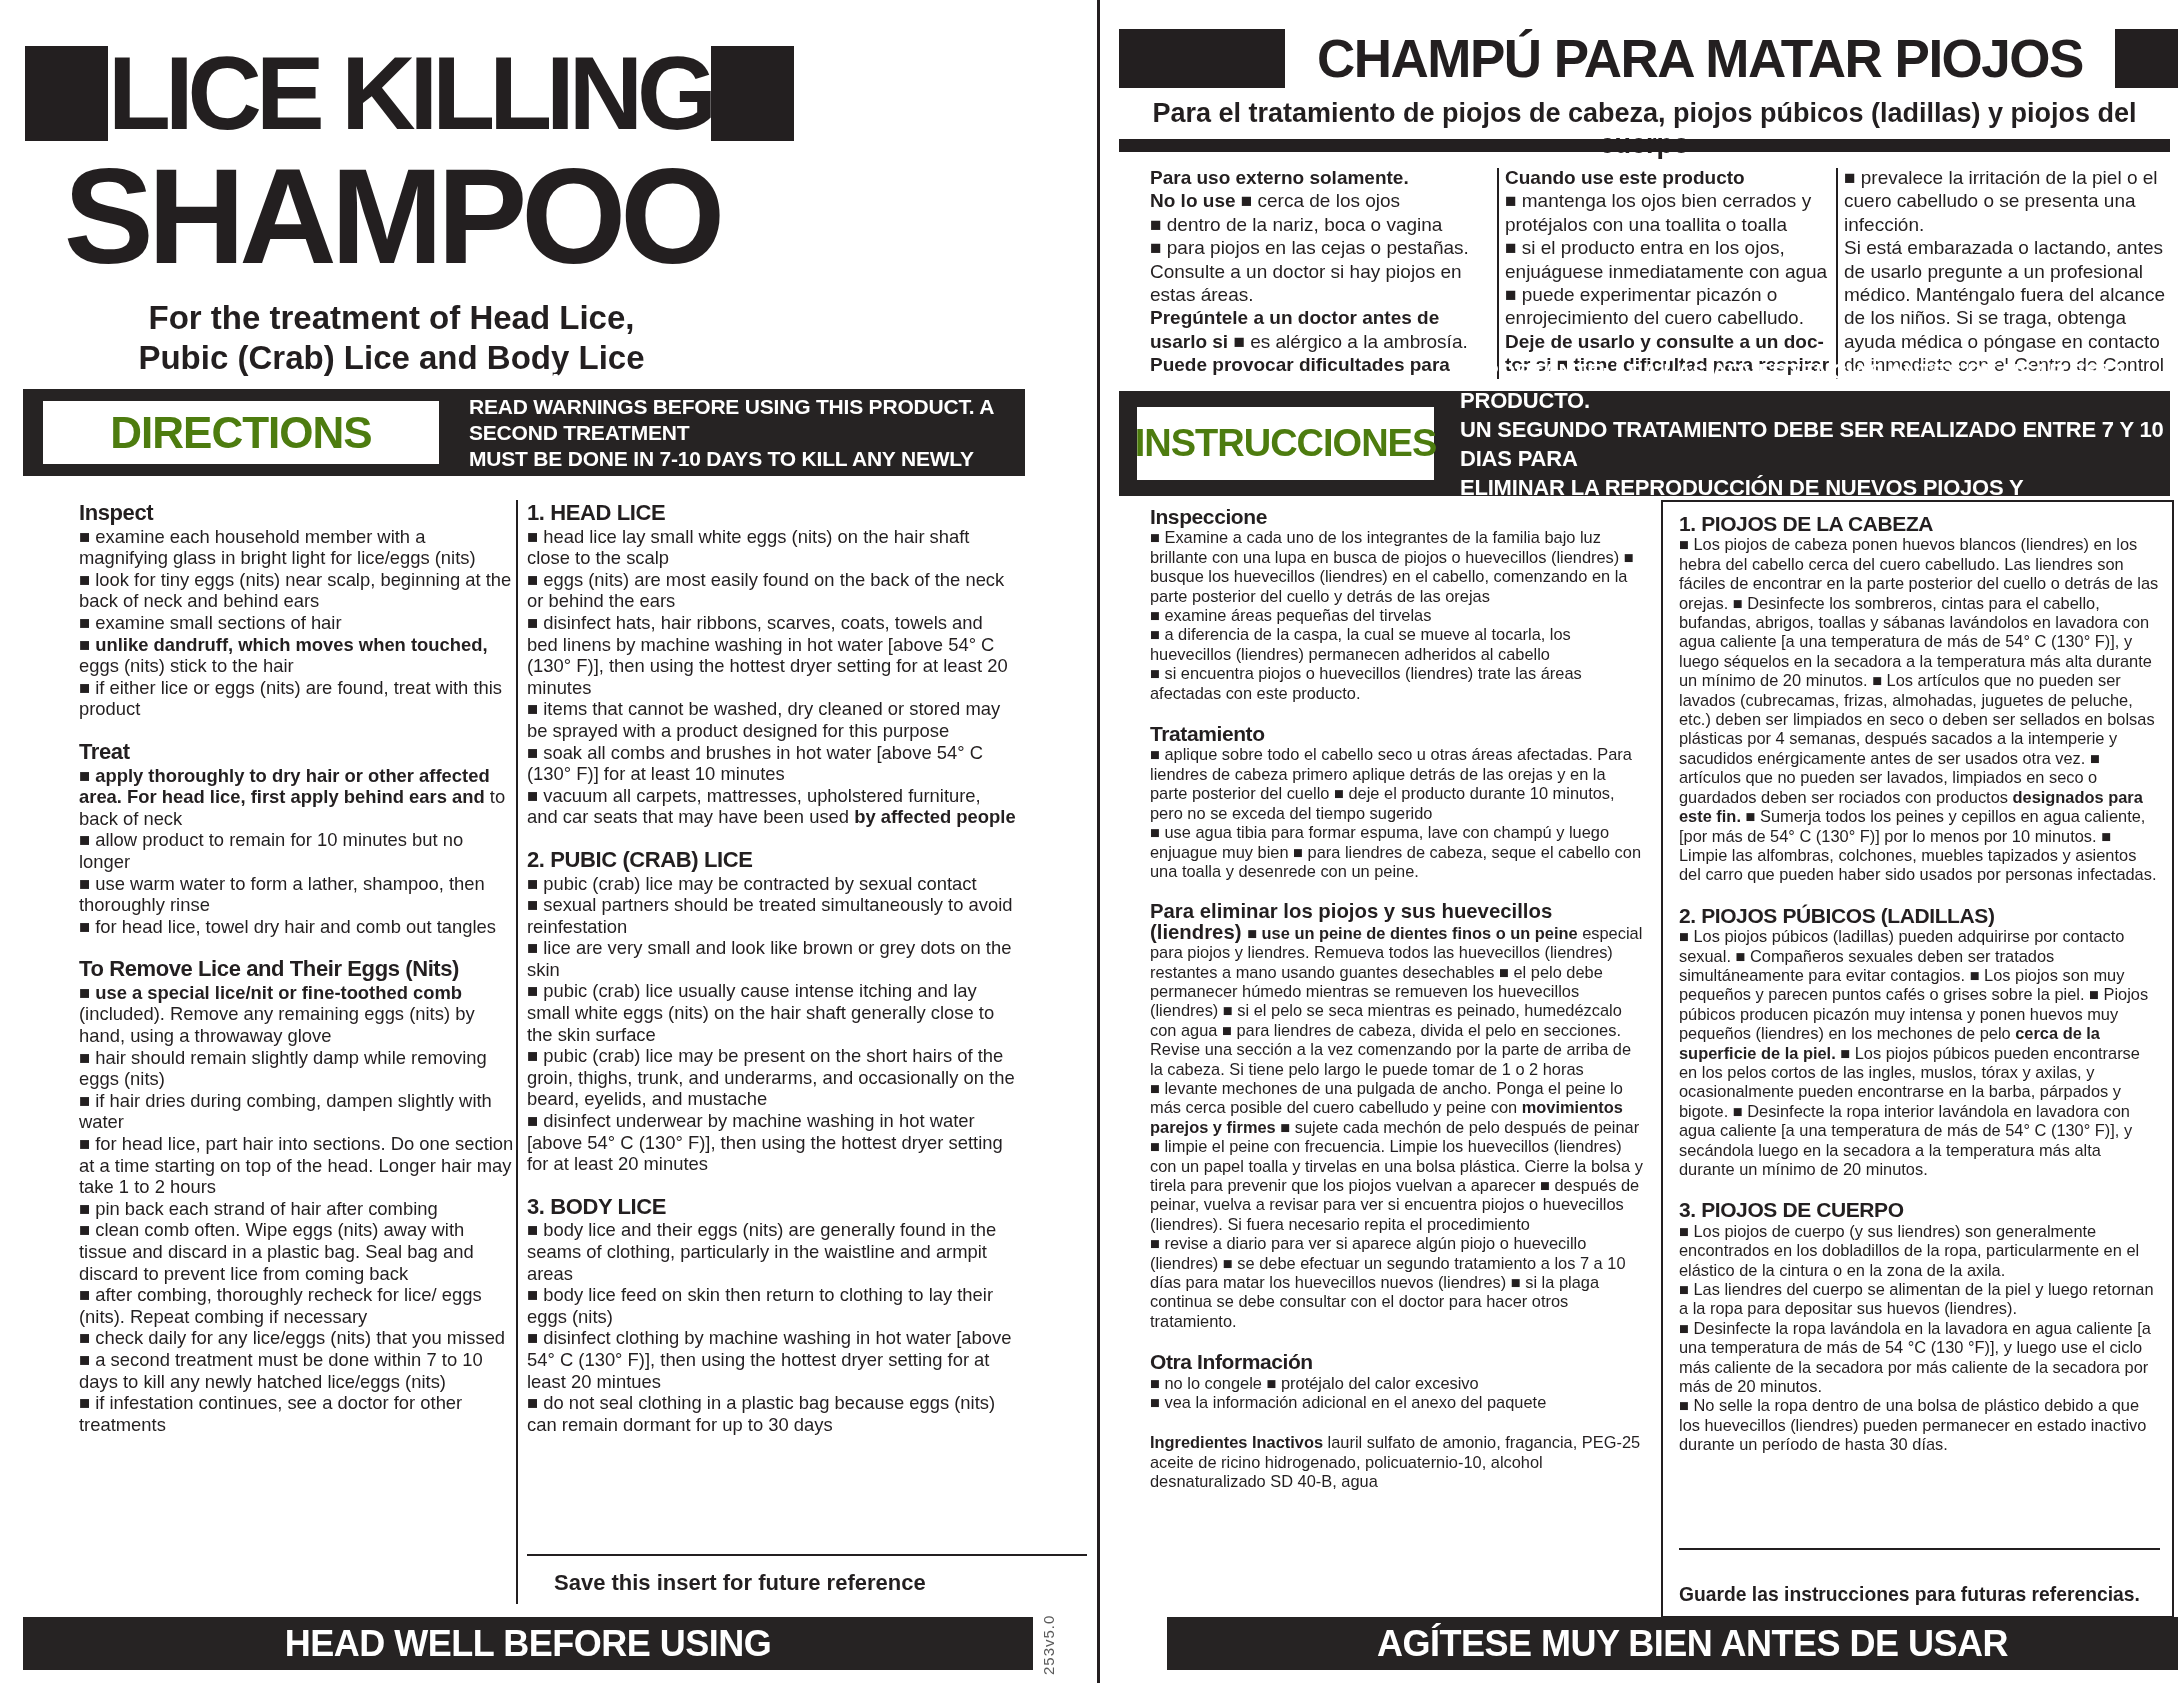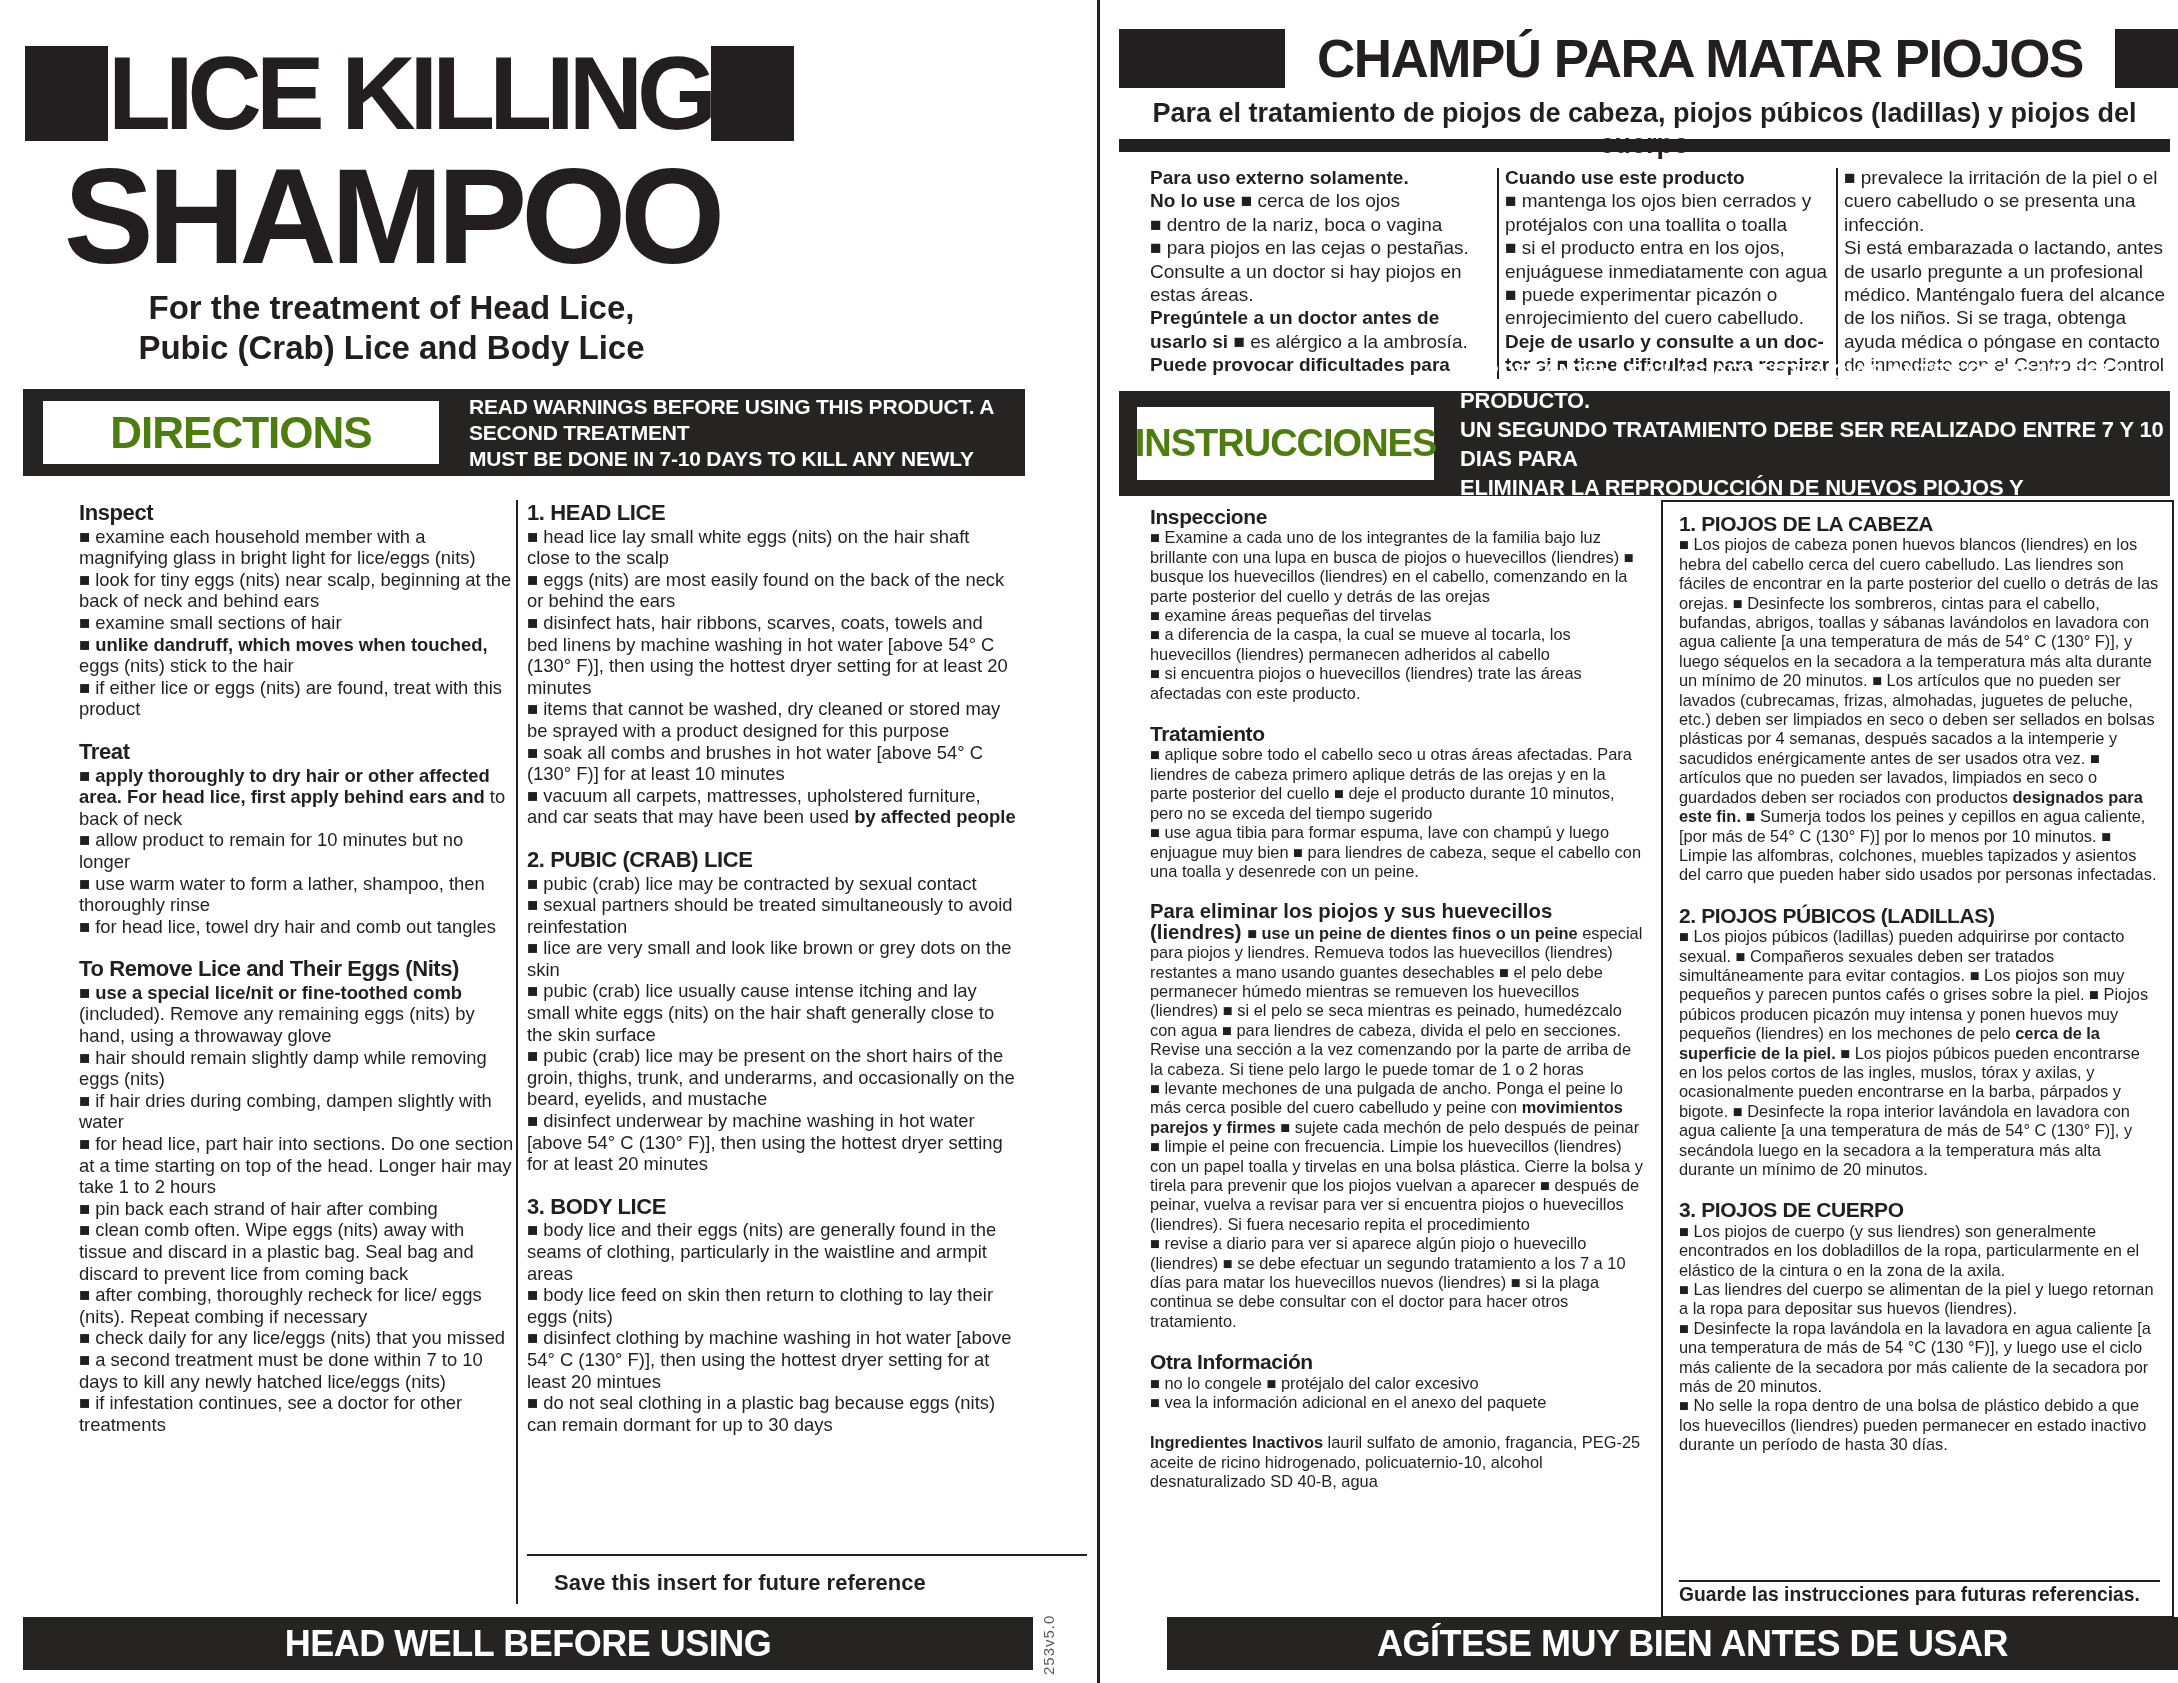--- a/index.html
+++ b/index.html
@@ -13,42 +13,42 @@
   .bar-center{justify-content:center;font-weight:bold;font-size:36px;letter-spacing:-0.5px;}
   .label-box{background:#fff;color:#4d7c0f;display:flex;align-items:center;justify-content:center;
     font-weight:bold;flex:none;}
   .bar-lines{font-weight:bold;font-size:21px;line-height:26px;letter-spacing:-0.2px;}
   
   .t-row{display:flex;align-items:center;justify-content:space-between;}
   .sq-en{width:83px;height:95px;background:#231f20;flex:none;}
   .sq-es{width:166px;height:59px;background:#231f20;flex:none;}
   .en-title1{font-size:103px;font-weight:bold;letter-spacing:-6px;line-height:1;white-space:nowrap;}
   .en-title2{font-size:135px;font-weight:bold;letter-spacing:-6px;line-height:1;text-align:center;}
-  .en-subtitle{font-size:33px;line-height:40px;font-weight:bold;text-align:center;margin-top:4px;}
+  .en-subtitle{font-size:33px;line-height:40px;font-weight:bold;text-align:center;margin-top:14px;}
   .es-title{font-size:53px;font-weight:bold;letter-spacing:-1.5px;white-space:nowrap;}
   .es-subtitle{font-size:27px;font-weight:bold;text-align:center;margin-top:6px;}
   
   .en-body{font-size:18.4px;line-height:21.6px;}
   .es-body{font-size:16.4px;line-height:19.4px;}
   .warn-col{font-size:19px;line-height:23.4px;}
   .li{margin:0;}
   .b{font-weight:bold;}
   .h{font-weight:bold;font-size:1.24em;}
   .sec{margin-bottom:21px;}
   .sec:last-child{margin-bottom:0;}
   .sec-title{margin:0 16px 2px 0;font-weight:bold;white-space:nowrap;letter-spacing:-0.4px;}
   .en-body .sec-title{font-size:22px;}
   .es-body .sec-title{font-size:21px;}
   .rule{background:#231f20;}
   .save-note{font-weight:bold;font-size:22px;}
   .version{font-size:15px;color:#5a5a5a;writing-mode:vertical-rl;transform:rotate(180deg);letter-spacing:1px;}
   .es-box{border:2px solid #231f20;}
   .box-inner{position:absolute;top:12px;left:16px;right:12px;bottom:87px;overflow:hidden;}
   .guard{position:absolute;left:16px;right:12px;bottom:10px;border-top:2px solid #231f20;
-    padding-top:2px;font-weight:bold;font-size:19.3px;}
+    padding-top:34px;font-weight:bold;font-size:19.3px;}
   .clip{overflow:hidden;}
 </style>
 </head>
 <body>
 
 <div class="abs" style="left:0;top:0;width:1097px;height:1683px;">
 
   <div class="abs" style="left:25px;top:38px;width:733px;">
     <div class="t-row" style="height:111px;">
       <div class="sq-en"></div>

